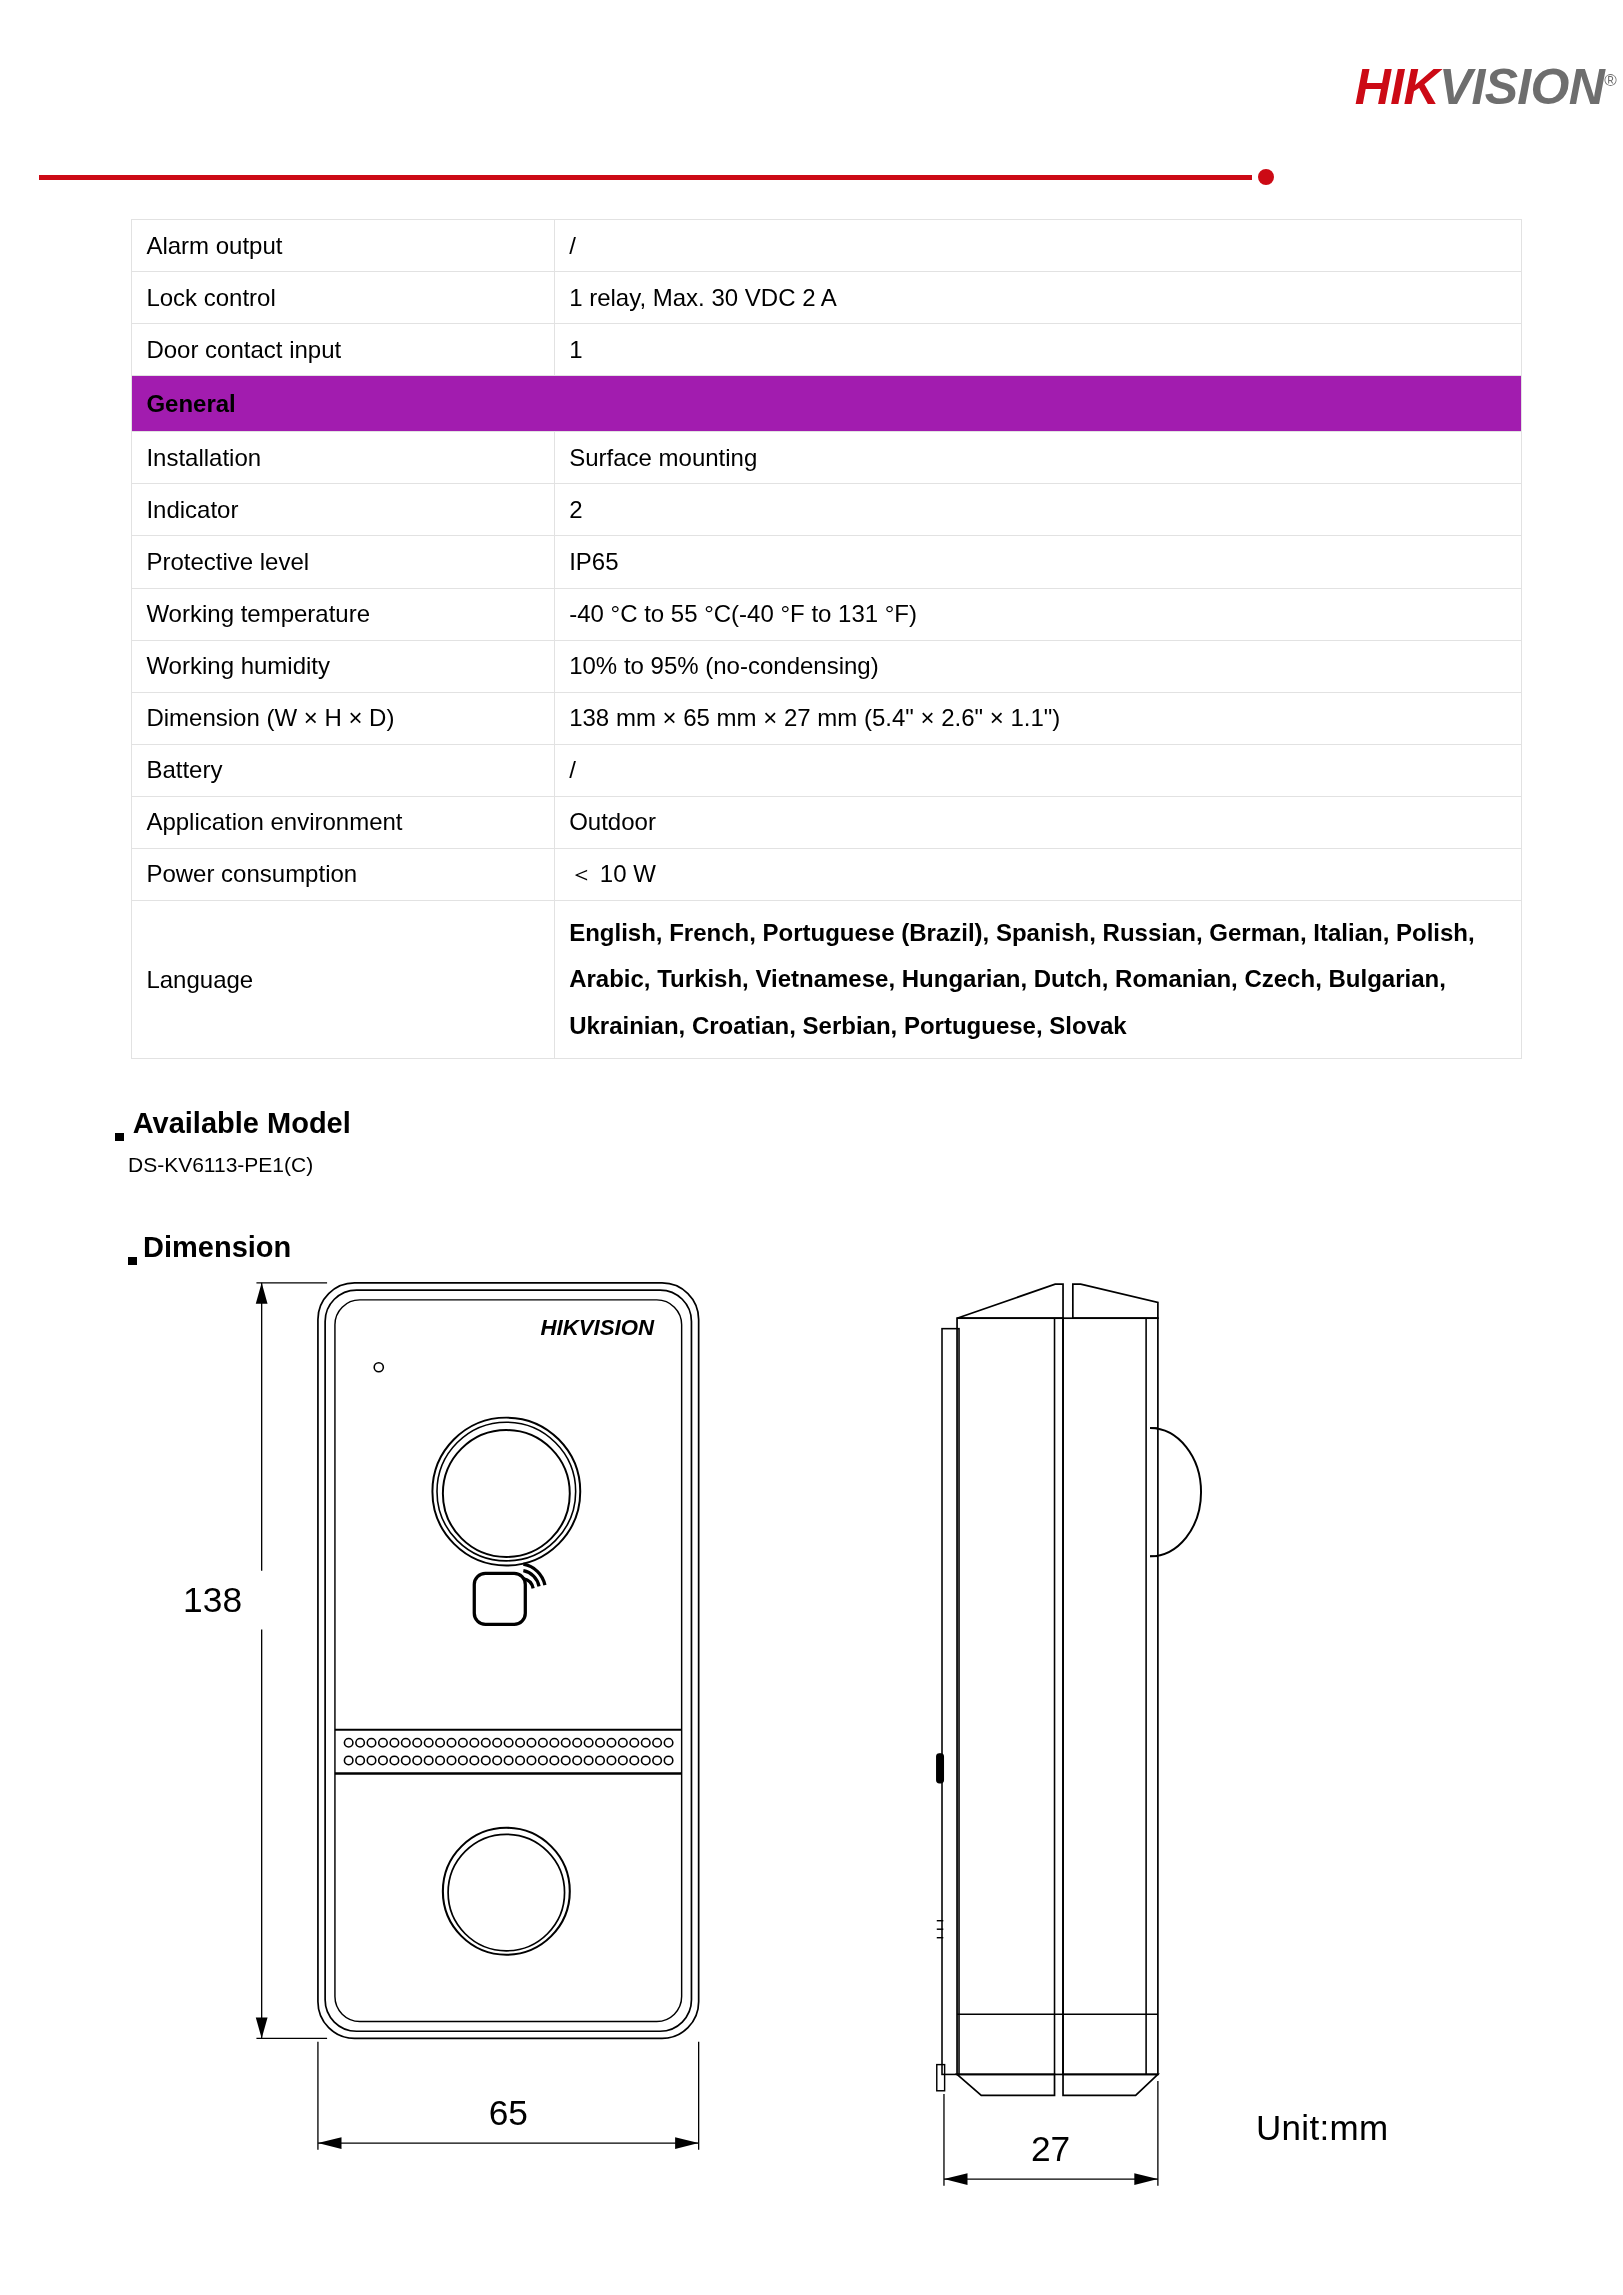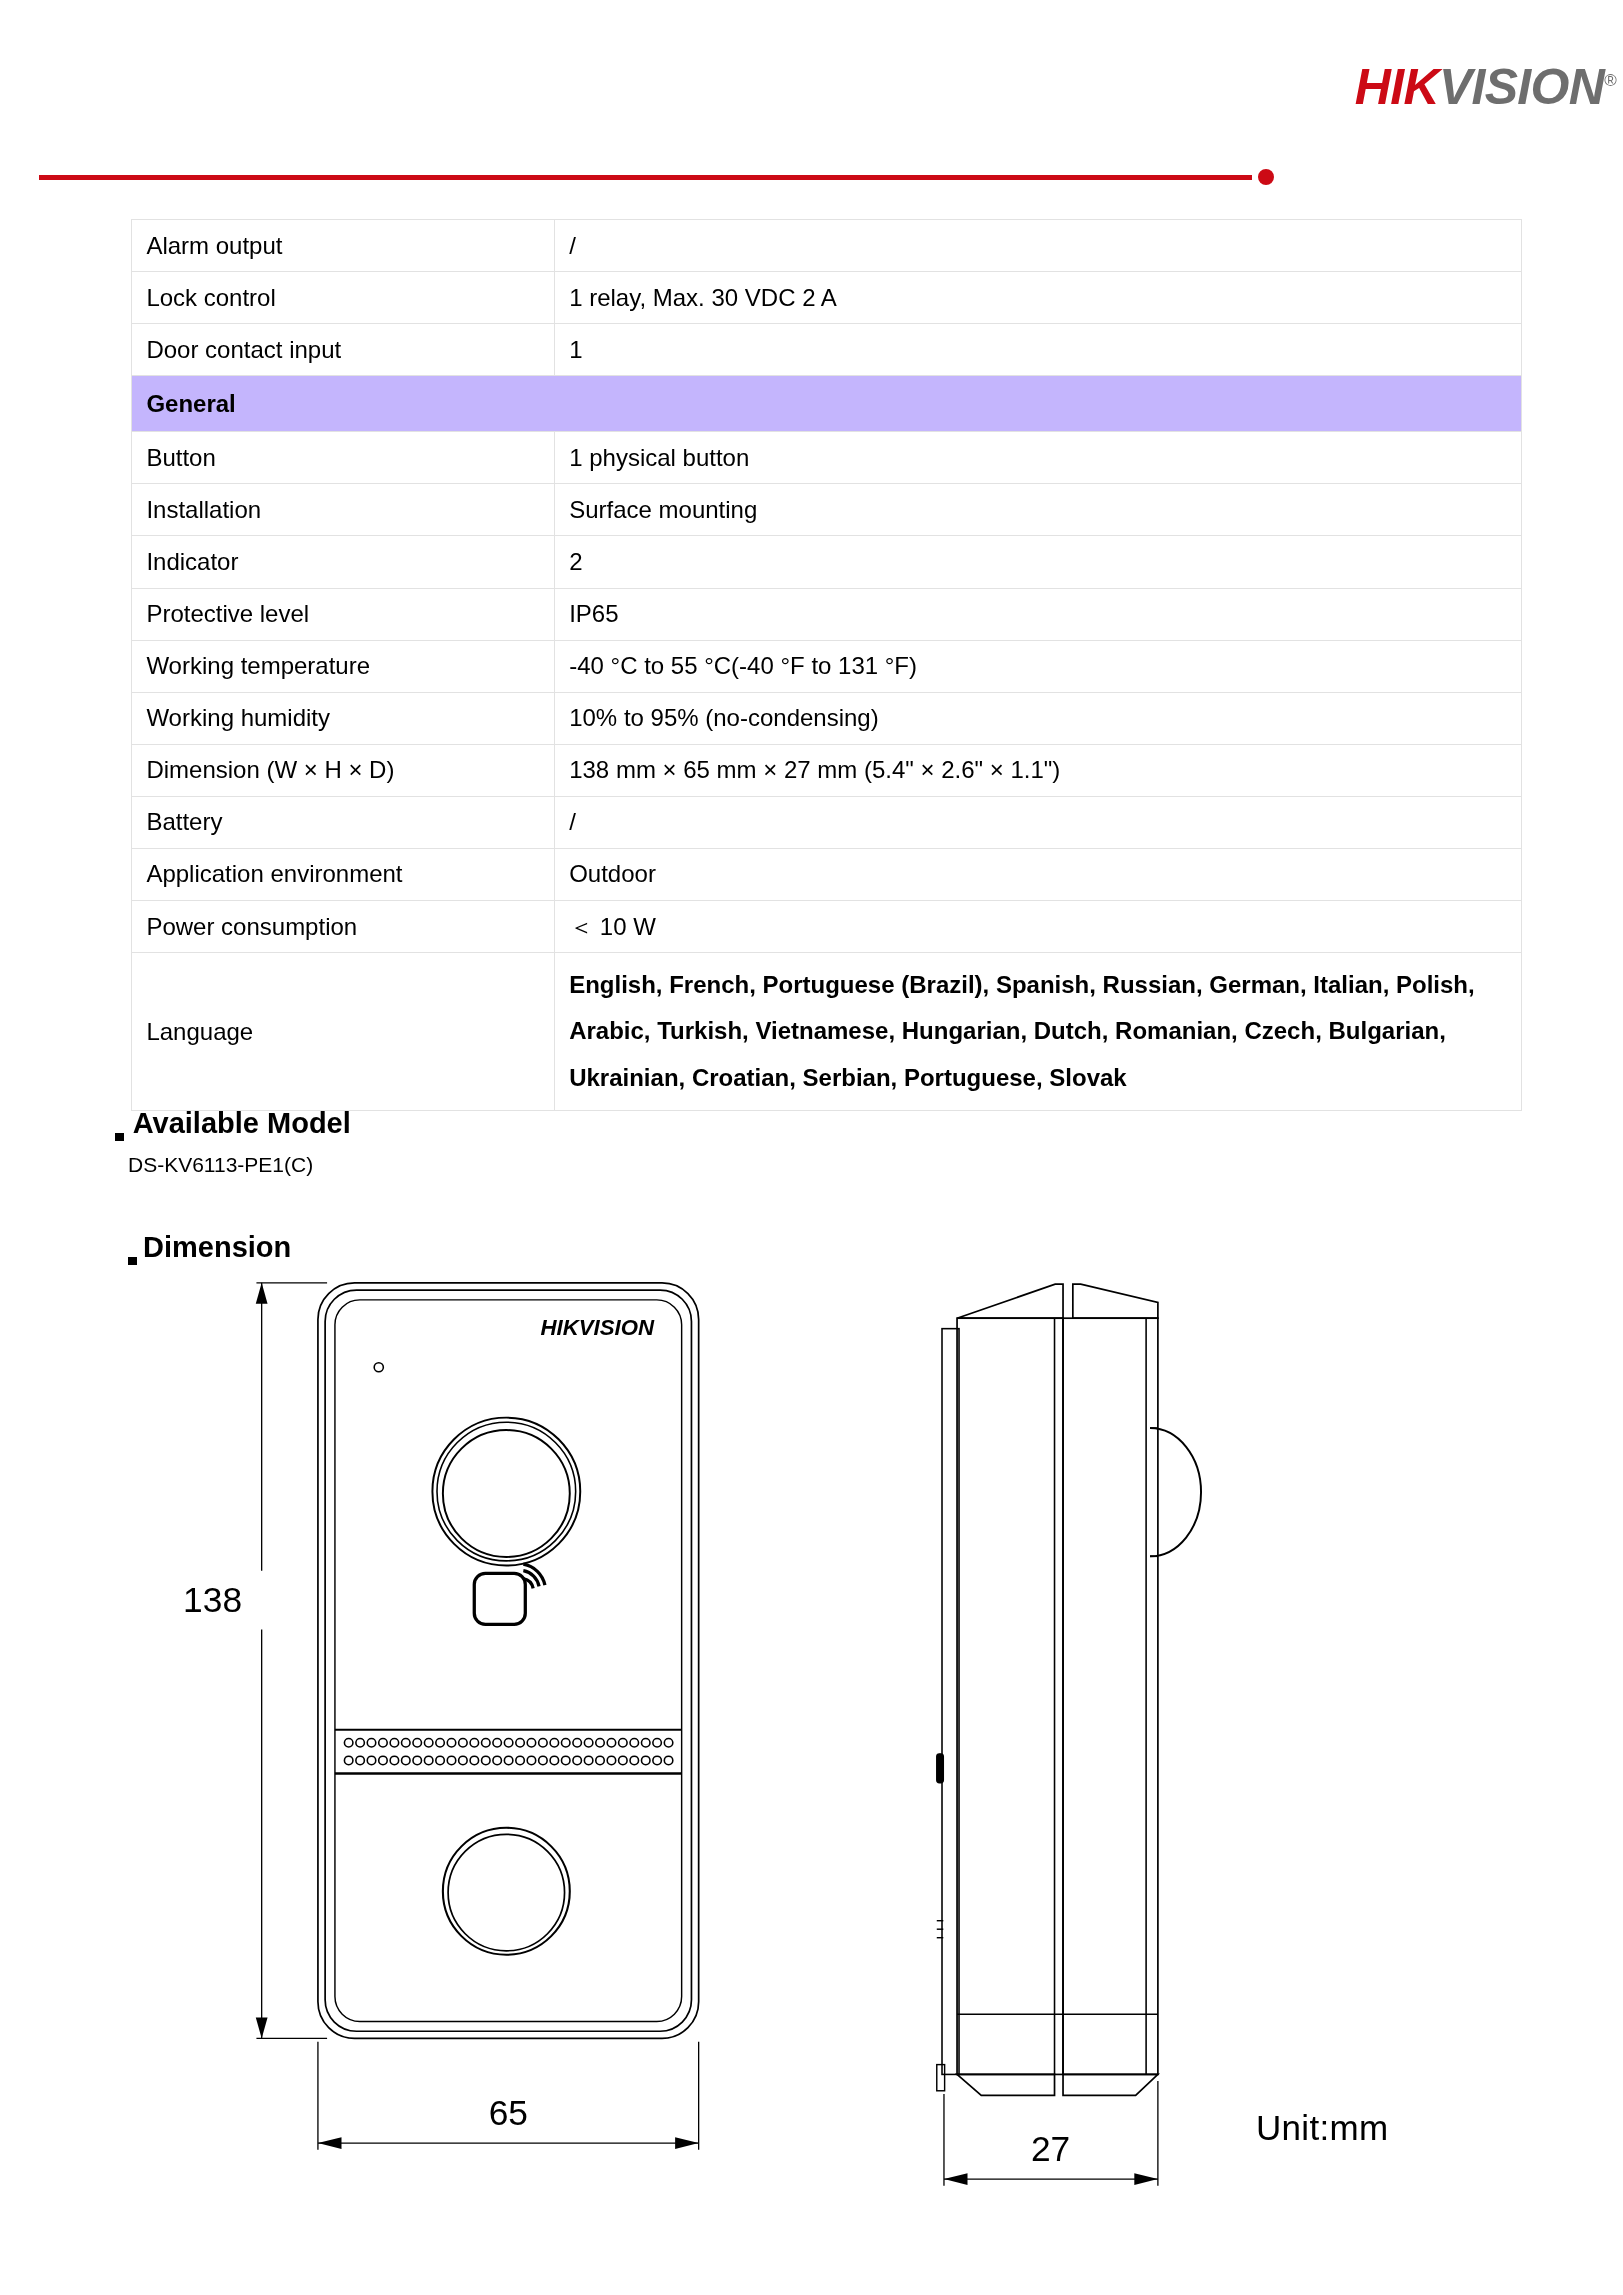--- a/index.html
+++ b/index.html
@@ -74,21 +74,21 @@
   }
   #spec-table td {
     border: 1.3px solid #E2E2E2;
     padding: 8.5px 14.4px;
     vertical-align: middle;
     line-height: 1.42;
     color: #000;
   }
   #spec-table td.label { width: 393px; }
   #spec-table tr.section td {
-    background: #c4b5fd;
+    background: #a21caf;
     font-weight: bold;
     padding-top: 10.5px;
     padding-bottom: 10.5px;
   }
   #spec-table td .ln { display: block; }
   #spec-table td .ln + .ln { margin-top: 10.5px; }
   #spec-table td.multiline { line-height: 1.95; font-weight: bold; }
 
   
   .section-head {
@@ -157,24 +157,20 @@
       <tr>
         <td class="label">Lock control</td>
         <td>1 relay, Max. 30 VDC 2 A</td>
       </tr>
       <tr>
         <td class="label">Door contact input</td>
         <td>1</td>
       </tr>
       <tr class="section">
         <td colspan="2">General</td>
-      </tr>
-      <tr>
-        <td class="label">Button</td>
-        <td>1 physical button</td>
       </tr>
       <tr>
         <td class="label">Installation</td>
         <td>Surface mounting</td>
       </tr>
       <tr>
         <td class="label">Indicator</td>
         <td>2</td>
       </tr>
       <tr>

